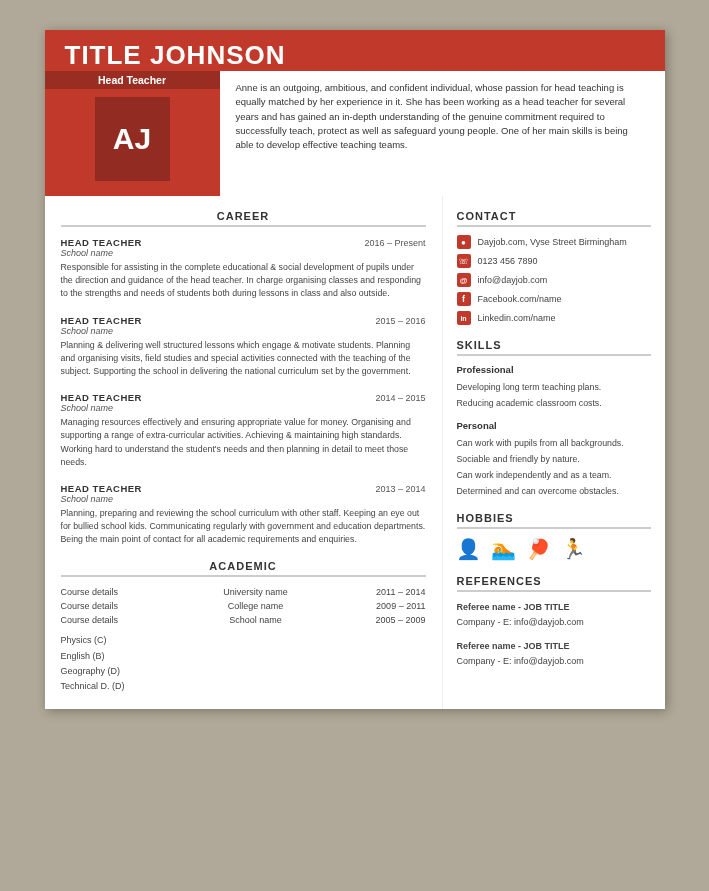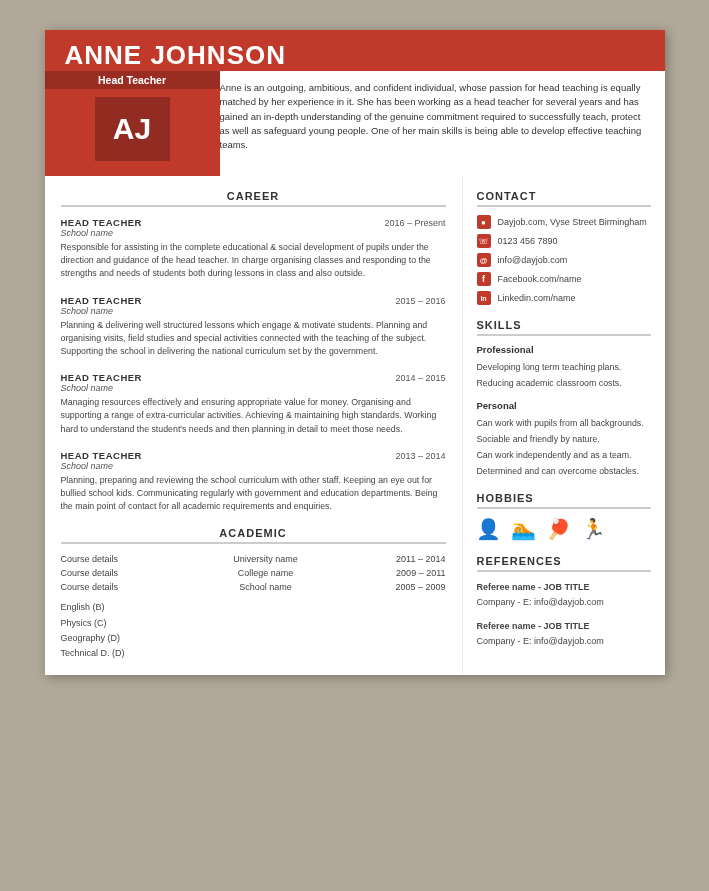--- a/index.html
+++ b/index.html
@@ -46,47 +46,47 @@
       font-size: 10.5px;
       font-weight: bold;
       padding: 3px 12px;
       margin-bottom: 8px;
       width: 100%;
       text-align: center;
     }
     .initials-box {
       background: #922b21;
       width: 75px;
-      height: 64px;
+      height: 84px;
       display: flex;
       align-items: center;
       justify-content: center;
       color: #fff;
       font-size: 30px;
       font-weight: bold;
     }
     .header-summary {
       flex: 1;
-      padding: 10px 18px 12px 0;
+      padding: 10px 18px 12px 16px;
       font-size: 9.5px;
       color: #333;
       line-height: 1.5;
     }
     
     .main-content {
       display: flex;
       padding: 0;
     }
     .left-col {
       flex: 1;
       padding: 14px 16px;
       border-right: 1px solid #eee;
     }
     .right-col {
-      width: 202px;
+      width: 222px;
       padding: 14px 14px;
     }
     .section-title {
       font-size: 11px;
       font-weight: bold;
       color: #333;
       letter-spacing: 1px;
       border-bottom: 2px solid #ccc;
       padding-bottom: 3px;
       margin-bottom: 10px;
@@ -208,21 +208,21 @@
     .section-title-right:first-child {
       margin-top: 0;
     }
   </style>
 </head>
 <body>
 
 <div class="resume-wrapper">
 
   <div class="name-row">
-    <h1>ANNE JOHNSON</h1>
+    <h1>TITLE JOHNSON</h1>
   </div>
 
   <div class="header-body">
     <div class="header-left-block">
       <div class="job-title-badge">Head Teacher</div>
       <div class="initials-box">AJ</div>
     </div>
     <div class="header-summary">Anne is an outgoing, ambitious, and confident individual, whose passion for head teaching is equally matched by her experience in it. She has been working as a head teacher for several years and has gained an in-depth understanding of the genuine commitment required to successfully teach, protect as well as safeguard young people. One of her main skills is being able to develop effective teaching teams.</div>
   </div>
 
@@ -280,22 +280,22 @@
         <span class="academic-inst">College name</span>
         <span class="academic-yr">2009 – 2011</span>
       </div>
       <div class="academic-row">
         <span class="academic-course">Course details</span>
         <span class="academic-inst">School name</span>
         <span class="academic-yr">2005 – 2009</span>
       </div>
 
       <div class="grades-list" style="margin-top:8px;">
+        <div>Physics (C)</div>
         <div>English (B)</div>
-        <div>Physics (C)</div>
         <div>Geography (D)</div>
         <div>Technical D. (D)</div>
       </div>
     </div>
 
     <div class="right-col">
 
       <div class="section-title-right">CONTACT</div>
 
       <div class="contact-item">

